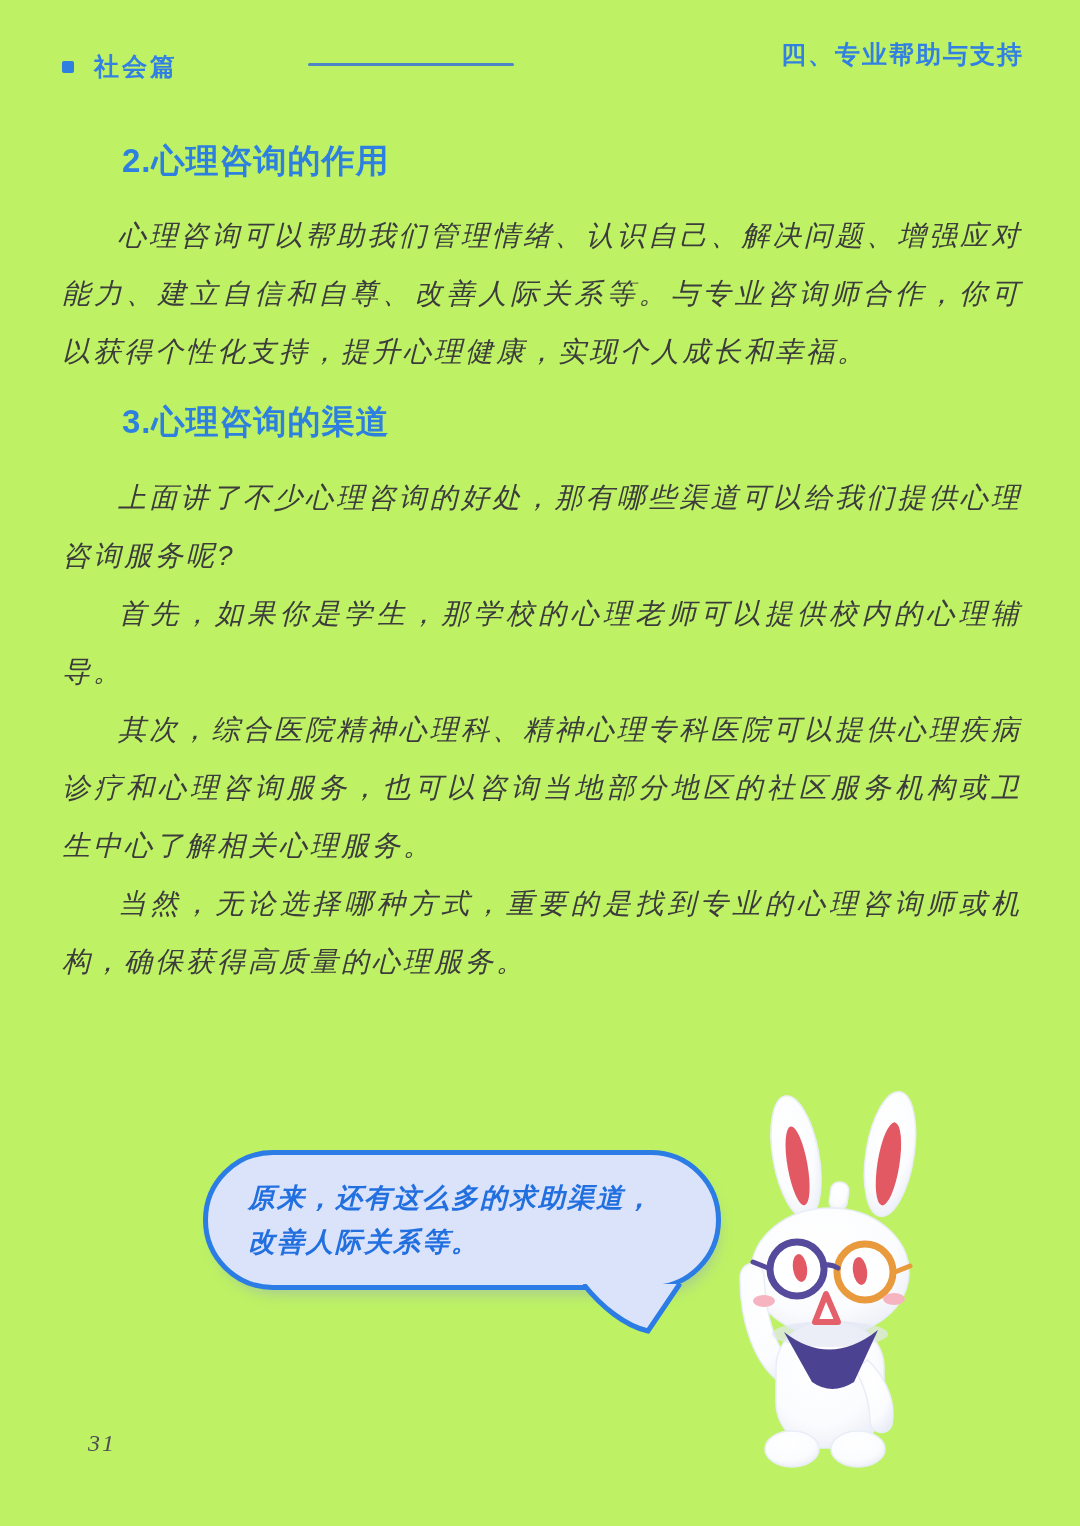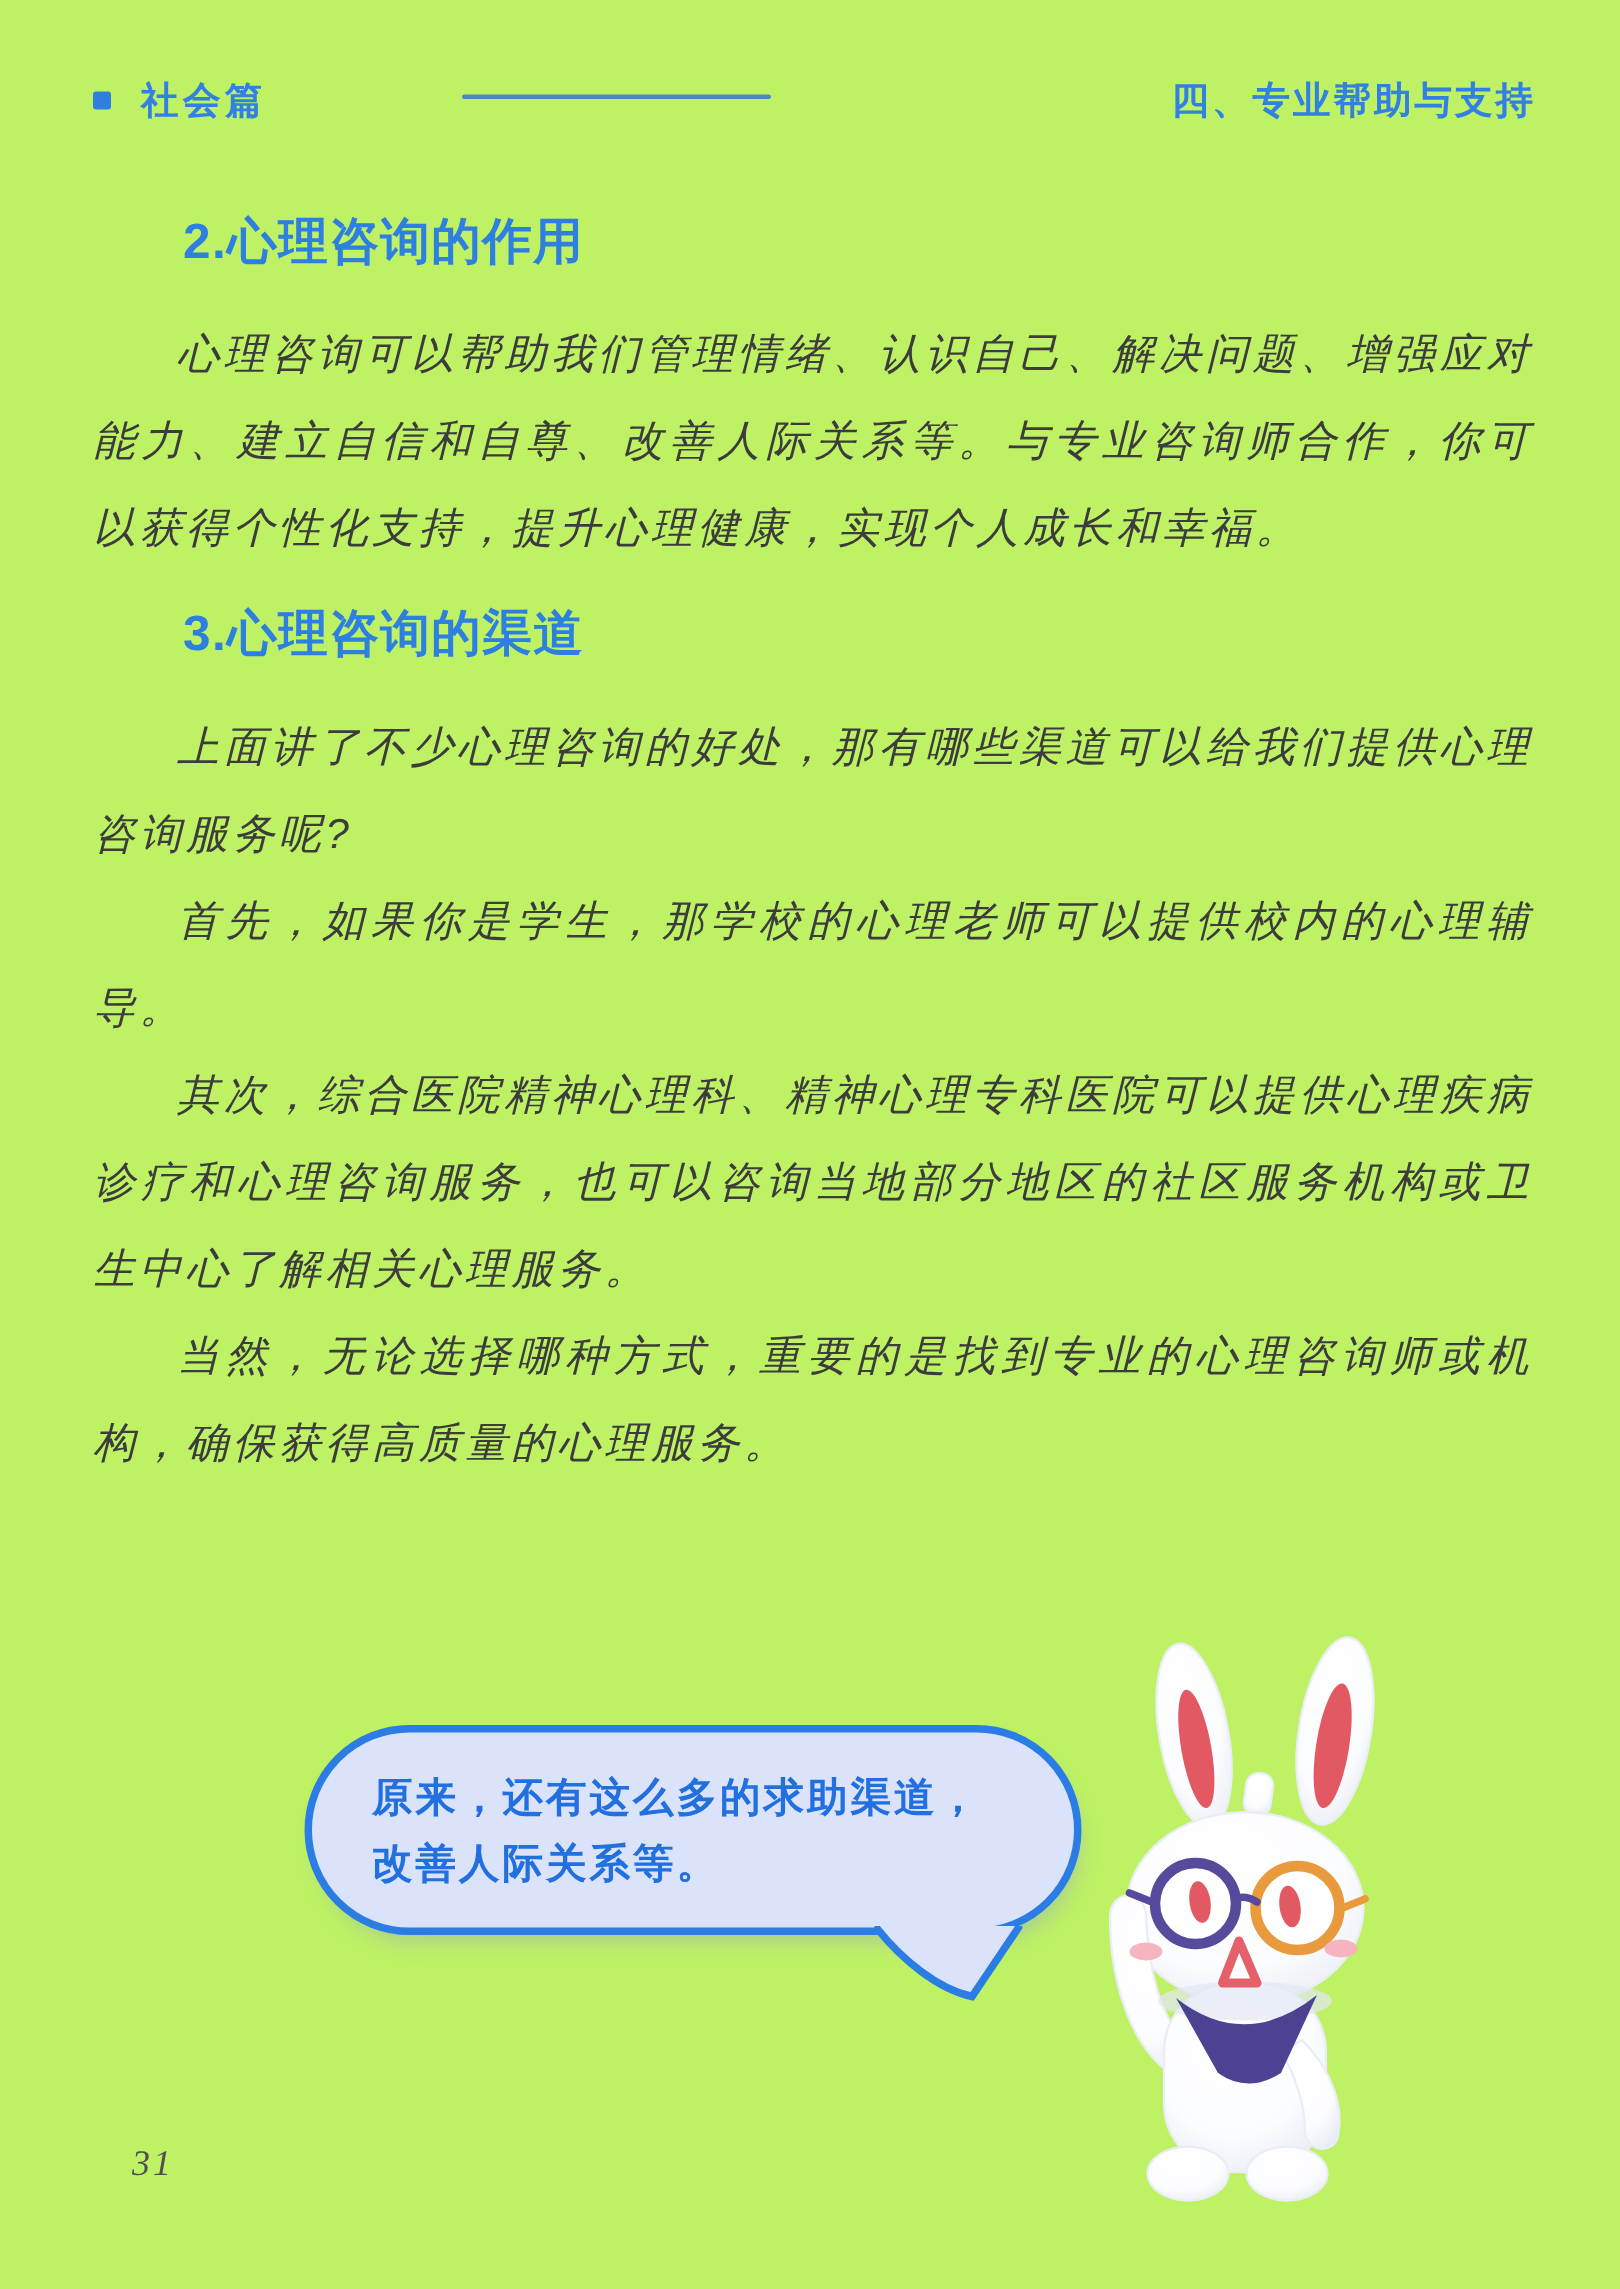--- a/index.html
+++ b/index.html
@@ -20,21 +20,21 @@
     margin-right:20px;
   }
   .hdr-label{
     font-size:25px;font-weight:bold;color:#3380e3;letter-spacing:3px;
   }
   .hdr-line{
     position:absolute;left:308px;top:63px;width:206px;height:3px;
     background:#4c86c5;border-radius:2px;
   }
   .hdr-right{
-    position:absolute;right:56px;top:50px;
+    position:absolute;right:56px;top:38px;
     font-size:25px;font-weight:bold;color:#3380e3;letter-spacing:2px;
   }
   
   .content{
     position:absolute;left:62px;top:140px;width:960px;
   }
   .sec-heading{
     margin:0 0 26px 60px;
     font-size:33px;line-height:1.25;font-weight:bold;color:#2d7fe0;
     letter-spacing:1px;
@@ -51,21 +51,21 @@
   
   .bubble{
     position:absolute;left:203px;top:1150px;width:518px;height:140px;
     box-sizing:border-box;
     background:#dbe3fa;border:5px solid #2b7ce4;border-radius:72px;
     display:flex;align-items:center;
     box-shadow:4px 10px 14px -6px rgba(140,158,205,0.45);
   }
   .bubble-text{
     padding-left:40px;
-    font-size:27px;font-weight:800;
+    font-size:27px;font-weight:800;font-style:italic;
     color:#2270e0;line-height:44px;letter-spacing:2px;
   }
   .bubble-tail{position:absolute;left:565px;top:1284px;}
   
   .rabbit{position:absolute;left:718px;top:1082px;}
   
   .page-number{
     position:absolute;left:88px;top:1430px;
     font-family:"Liberation Serif", serif;font-style:italic;
     font-size:24px;color:#4f5054;letter-spacing:2px;

